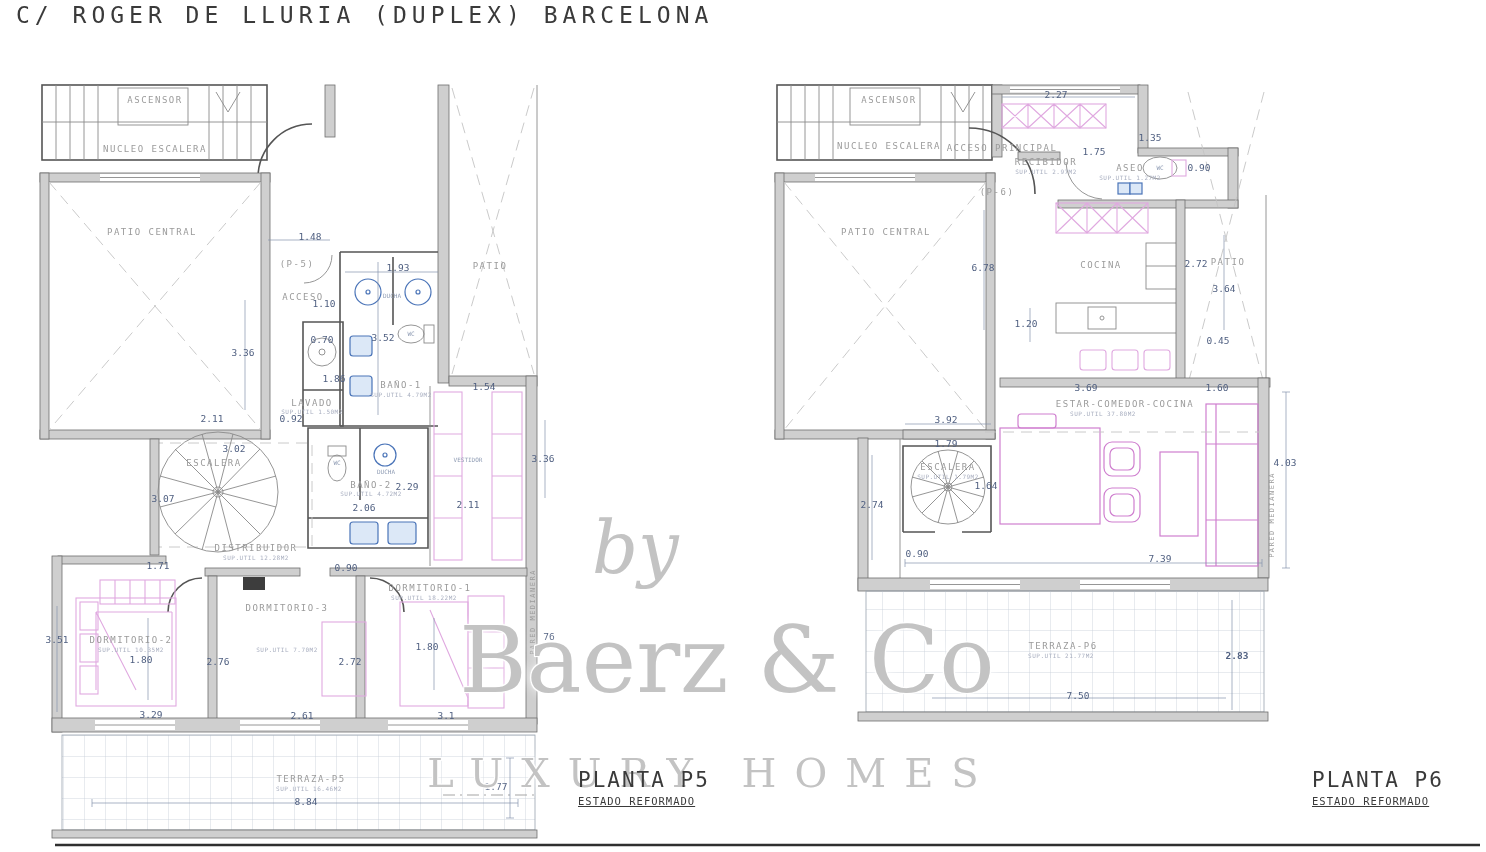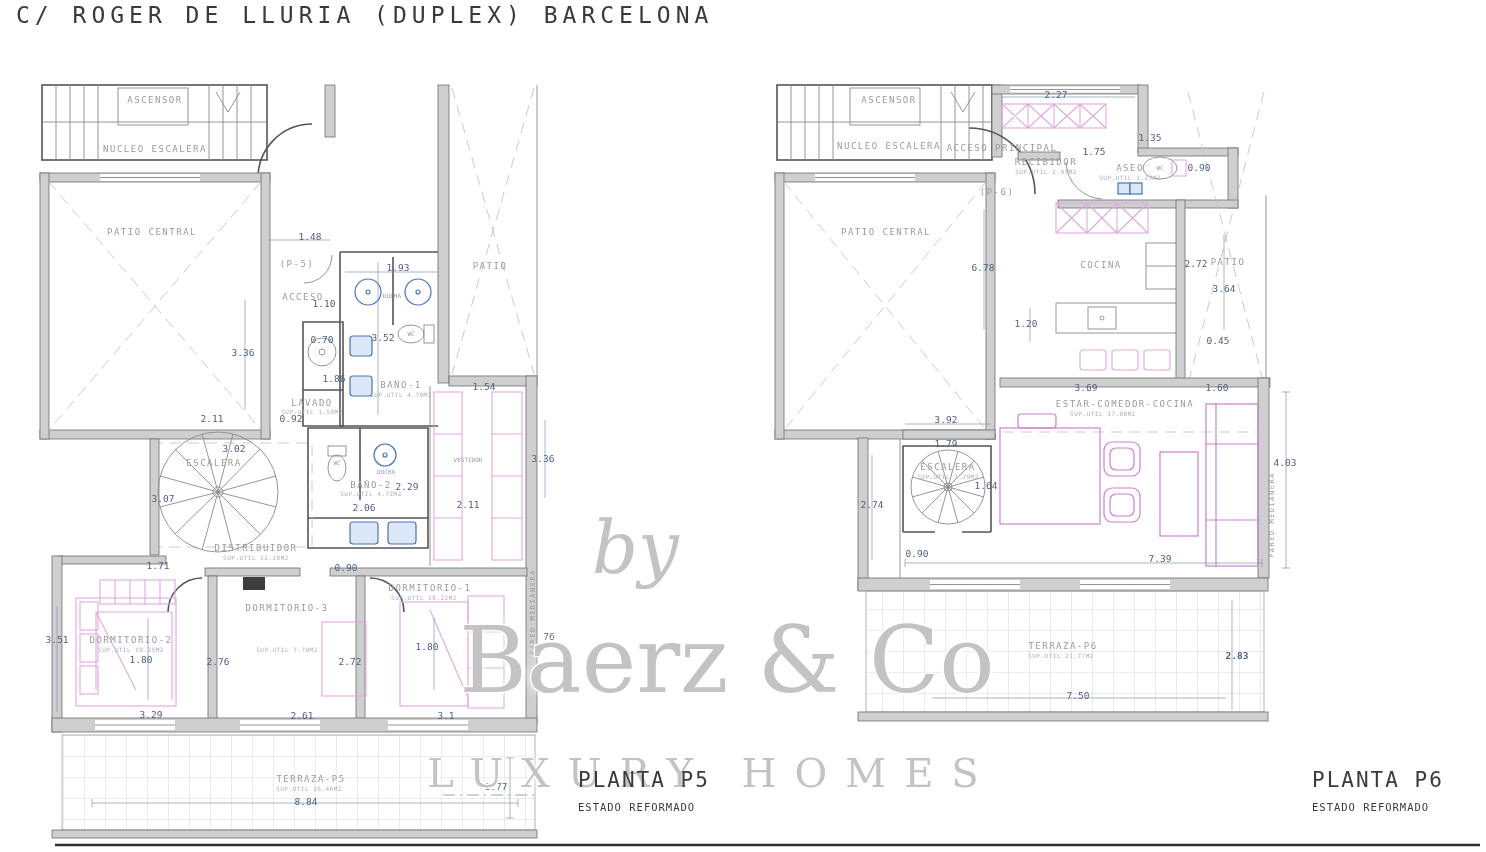--- a/index.html
+++ b/index.html
@@ -10,21 +10,21 @@
   svg.draw{position:absolute;left:0;top:0;z-index:1;}
   .labels{position:absolute;left:0;top:0;width:100%;height:100%;z-index:2;}
   .lbl{position:absolute;transform:translate(-50%,-50%);white-space:nowrap;line-height:1;}
   .room{font-size:9px;color:#9b9b9b;letter-spacing:1.5px;}
   .sub{font-size:6px;color:#a9afc0;letter-spacing:0.5px;}
   .dim{font-size:9.5px;color:#4f5f80;}
   .tiny{font-size:6px;color:#8f9cb4;}
   .vtext{transform:translate(-50%,-50%) rotate(-90deg);font-size:7px;color:#9b9b9b;letter-spacing:1.5px;}
   .planblock{position:absolute;z-index:6;color:#3a3a3a;}
   .pname{font-size:21px;letter-spacing:2px;}
-  .pstatus{font-size:10.5px;letter-spacing:1px;margin-top:9px;}
+  .pstatus{font-size:10.5px;letter-spacing:1px;margin-top:3px;text-decoration:underline;}
   .wm{position:absolute;font-family:"DejaVu Serif",serif;color:#c3c3c3;z-index:5;white-space:nowrap;
       text-shadow:0 0 3px #fff,1px 1px 0 #fff,-1px -1px 0 #fff,1px -1px 0 #fff,-1px 1px 0 #fff,0 0 12px #fff;}
   #wm-by{left:592px;top:506px;font-size:72px;font-style:italic;}
   #wm-brand{left:727px;top:660px;transform:translate(-50%,-50%);font-size:92px;}
   #wm-tagline{left:712px;top:773px;transform:translate(-50%,-50%);font-size:40px;letter-spacing:18px;}
 </style>
 </head>
 <body>
 
 <div class="sheet">

